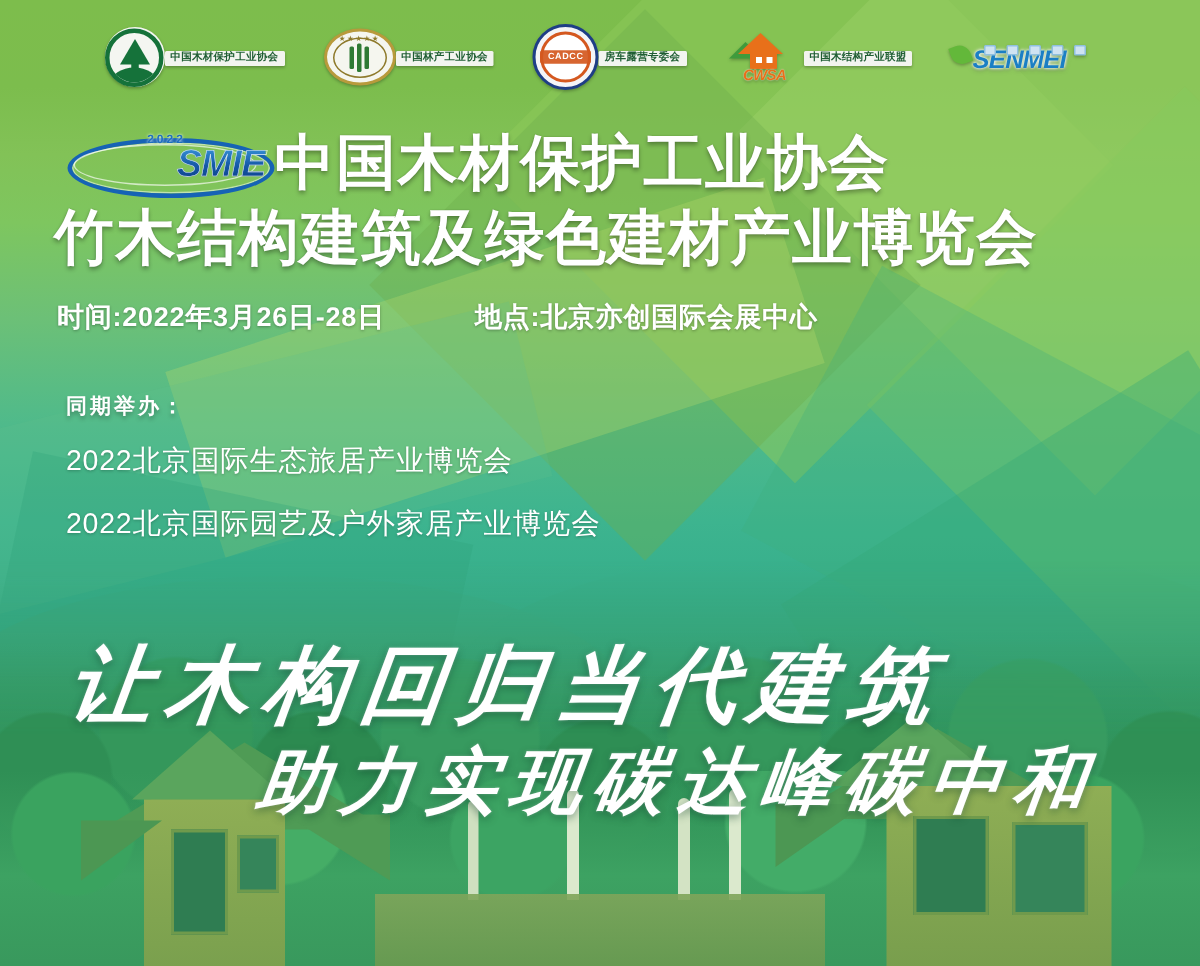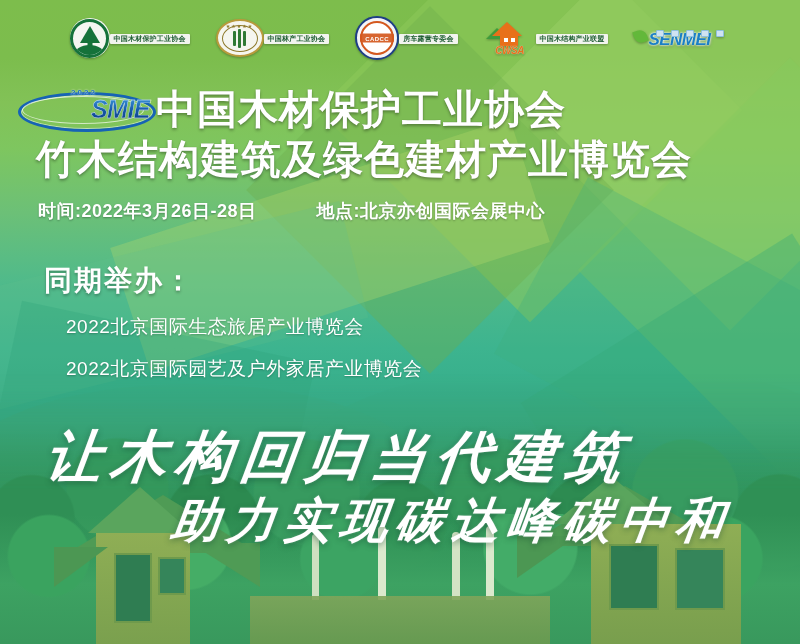--- a/index.html
+++ b/index.html
@@ -97,21 +97,21 @@
   
   .l5-mark{width:96px;height:28px;position:relative;display:flex;margin-top:12px;}
   .l5-leaf{width:13px;height:13px;border-radius:0 60% 0 60%;background:#63b83a;transform:rotate(-20deg);margin-right:1px;}
   .l5-word{font-size:17px;font-weight:bold;font-style:italic;color:#1b7fc4;letter-spacing:-.5px;
     text-shadow:0 0 2px #fff,0 0 3px #fff;}
   .l5-dots{position:absolute;left:22px;top:0;display:flex;gap:7px;}
   .l5-dots i{display:block;width:6px;height:5px;background:#cfe3f2;border:1px solid #8fc0e0;border-radius:1px;}
 
   
   .headline{position:absolute;left:0;top:84px;width:800px;z-index:5;}
-  .h-row1{display:flex;align-items:center;padding-left:18px;height:50px;}
+  .h-row1{display:flex;align-items:center;padding-left:45px;height:50px;}
 
   
   .smie{position:relative;width:132px;height:44px;flex:0 0 auto;margin-right:6px;}
   .smie-ring{position:absolute;left:0;top:5px;width:132px;height:34px;border-radius:50%;
     border:3.5px solid #1663b5;box-shadow:inset 0 0 0 1px rgba(255,255,255,.5);}
   .smie-ring2{position:absolute;left:4px;top:9px;width:120px;height:26px;border-radius:50%;
     border:1.5px solid rgba(255,255,255,.65);}
   .smie-txt{position:absolute;left:0;right:0;top:9px;text-align:right;
     font-size:25px;line-height:26px;font-weight:bold;font-style:italic;letter-spacing:-.5px;
     background:linear-gradient(180deg,#3f9ee0 0%,#1559a8 55%,#0c3f86 100%);
@@ -134,27 +134,26 @@
     display:flex;}
   .meta span{
     font-size:18px;font-weight:bold;color:#fff;letter-spacing:.5px;white-space:nowrap;
     text-shadow:0 1px 2px rgba(0,0,0,.30);
   }
   .meta .gap{width:60px;}
 
   
   .concurrent{position:absolute;left:44px;top:262px;z-index:5;}
   .conc-title{
-    font-size:28px;font-weight:bold;color:#fff;letter-spacing:2px;
+    font-size:14px;font-weight:bold;color:#fff;letter-spacing:2px;
     text-shadow:0 2px 3px rgba(0,0,0,.28);margin-bottom:14px;
   }
   .conc-item{
     font-size:19px;color:#fff;letter-spacing:.5px;margin-bottom:16px;white-space:nowrap;
     text-shadow:0 1px 2px rgba(0,0,0,.26);
-    margin-left:22px;
   }
 
   
   .slogan{position:absolute;z-index:5;color:#fff;white-space:nowrap;
     font-family:"DejaVu Serif","Liberation Serif",serif;
     font-weight:bold;font-style:italic;
     text-shadow:0 2px 6px rgba(10,60,40,.45),0 0 2px rgba(255,255,255,.35);
   }
   .slogan-1{left:46px;top:420px;font-size:56px;letter-spacing:9px;transform:skewX(-7deg);}
   .slogan-2{left:172px;top:489px;font-size:48px;letter-spacing:8px;transform:skewX(-7deg);}

